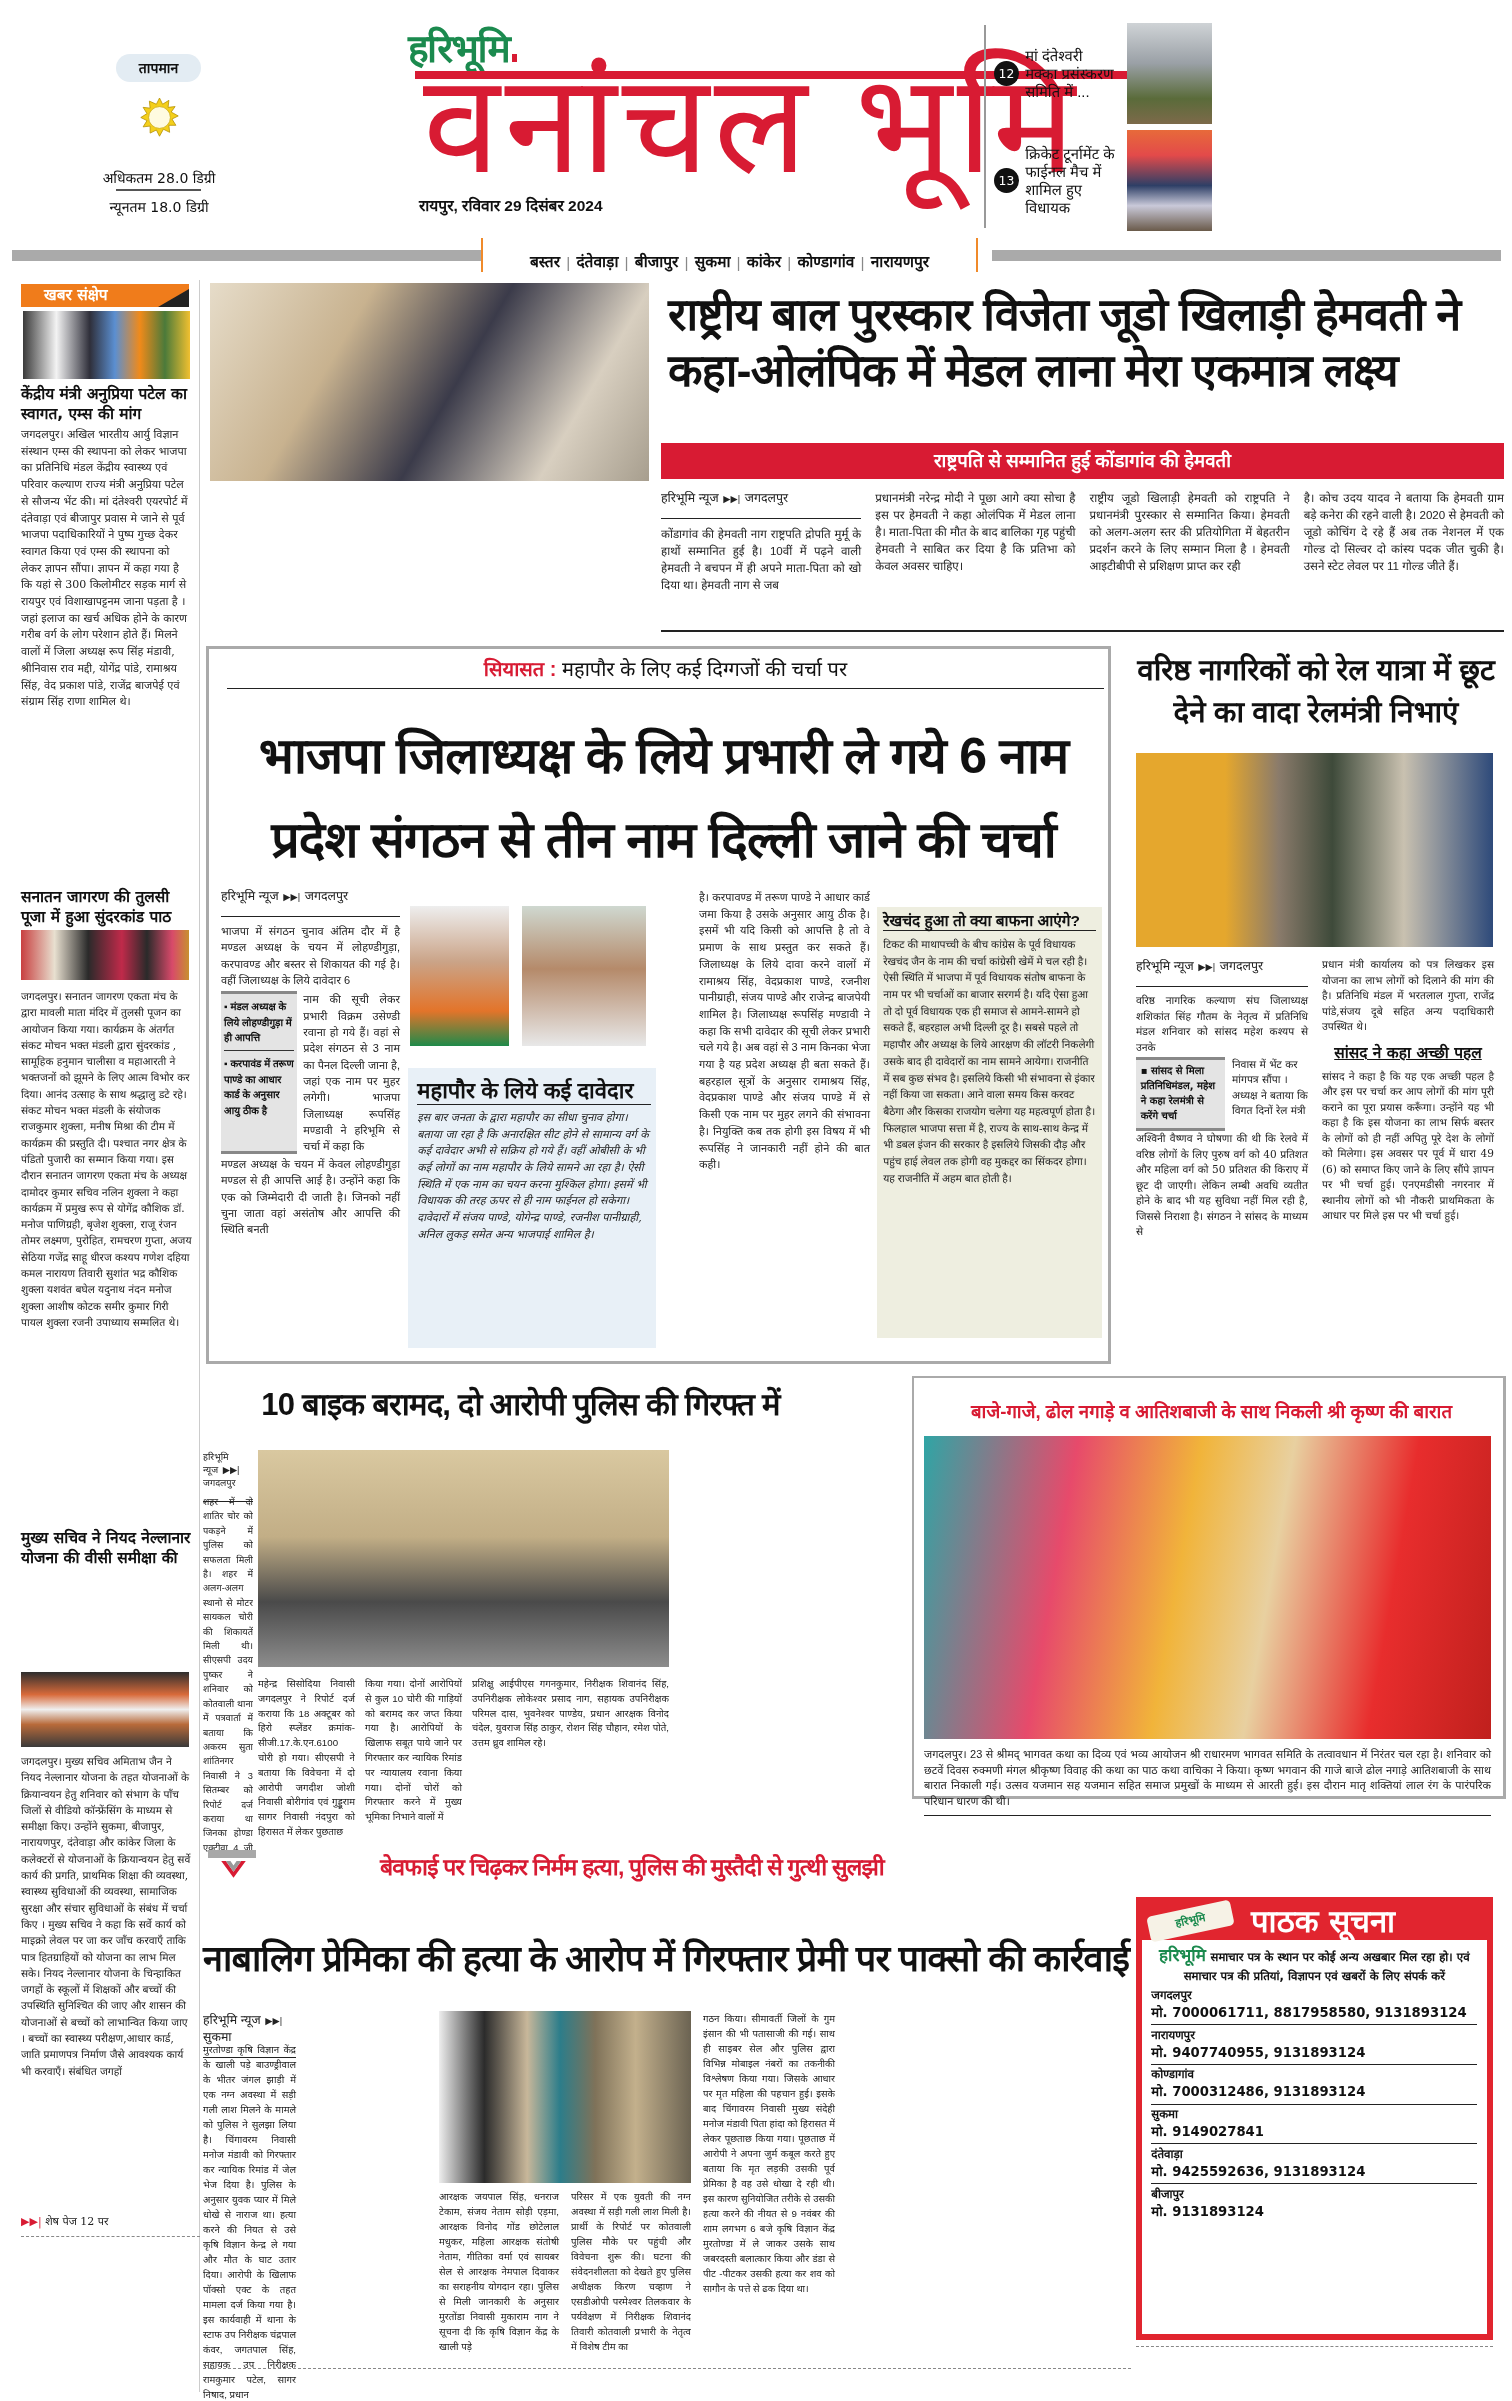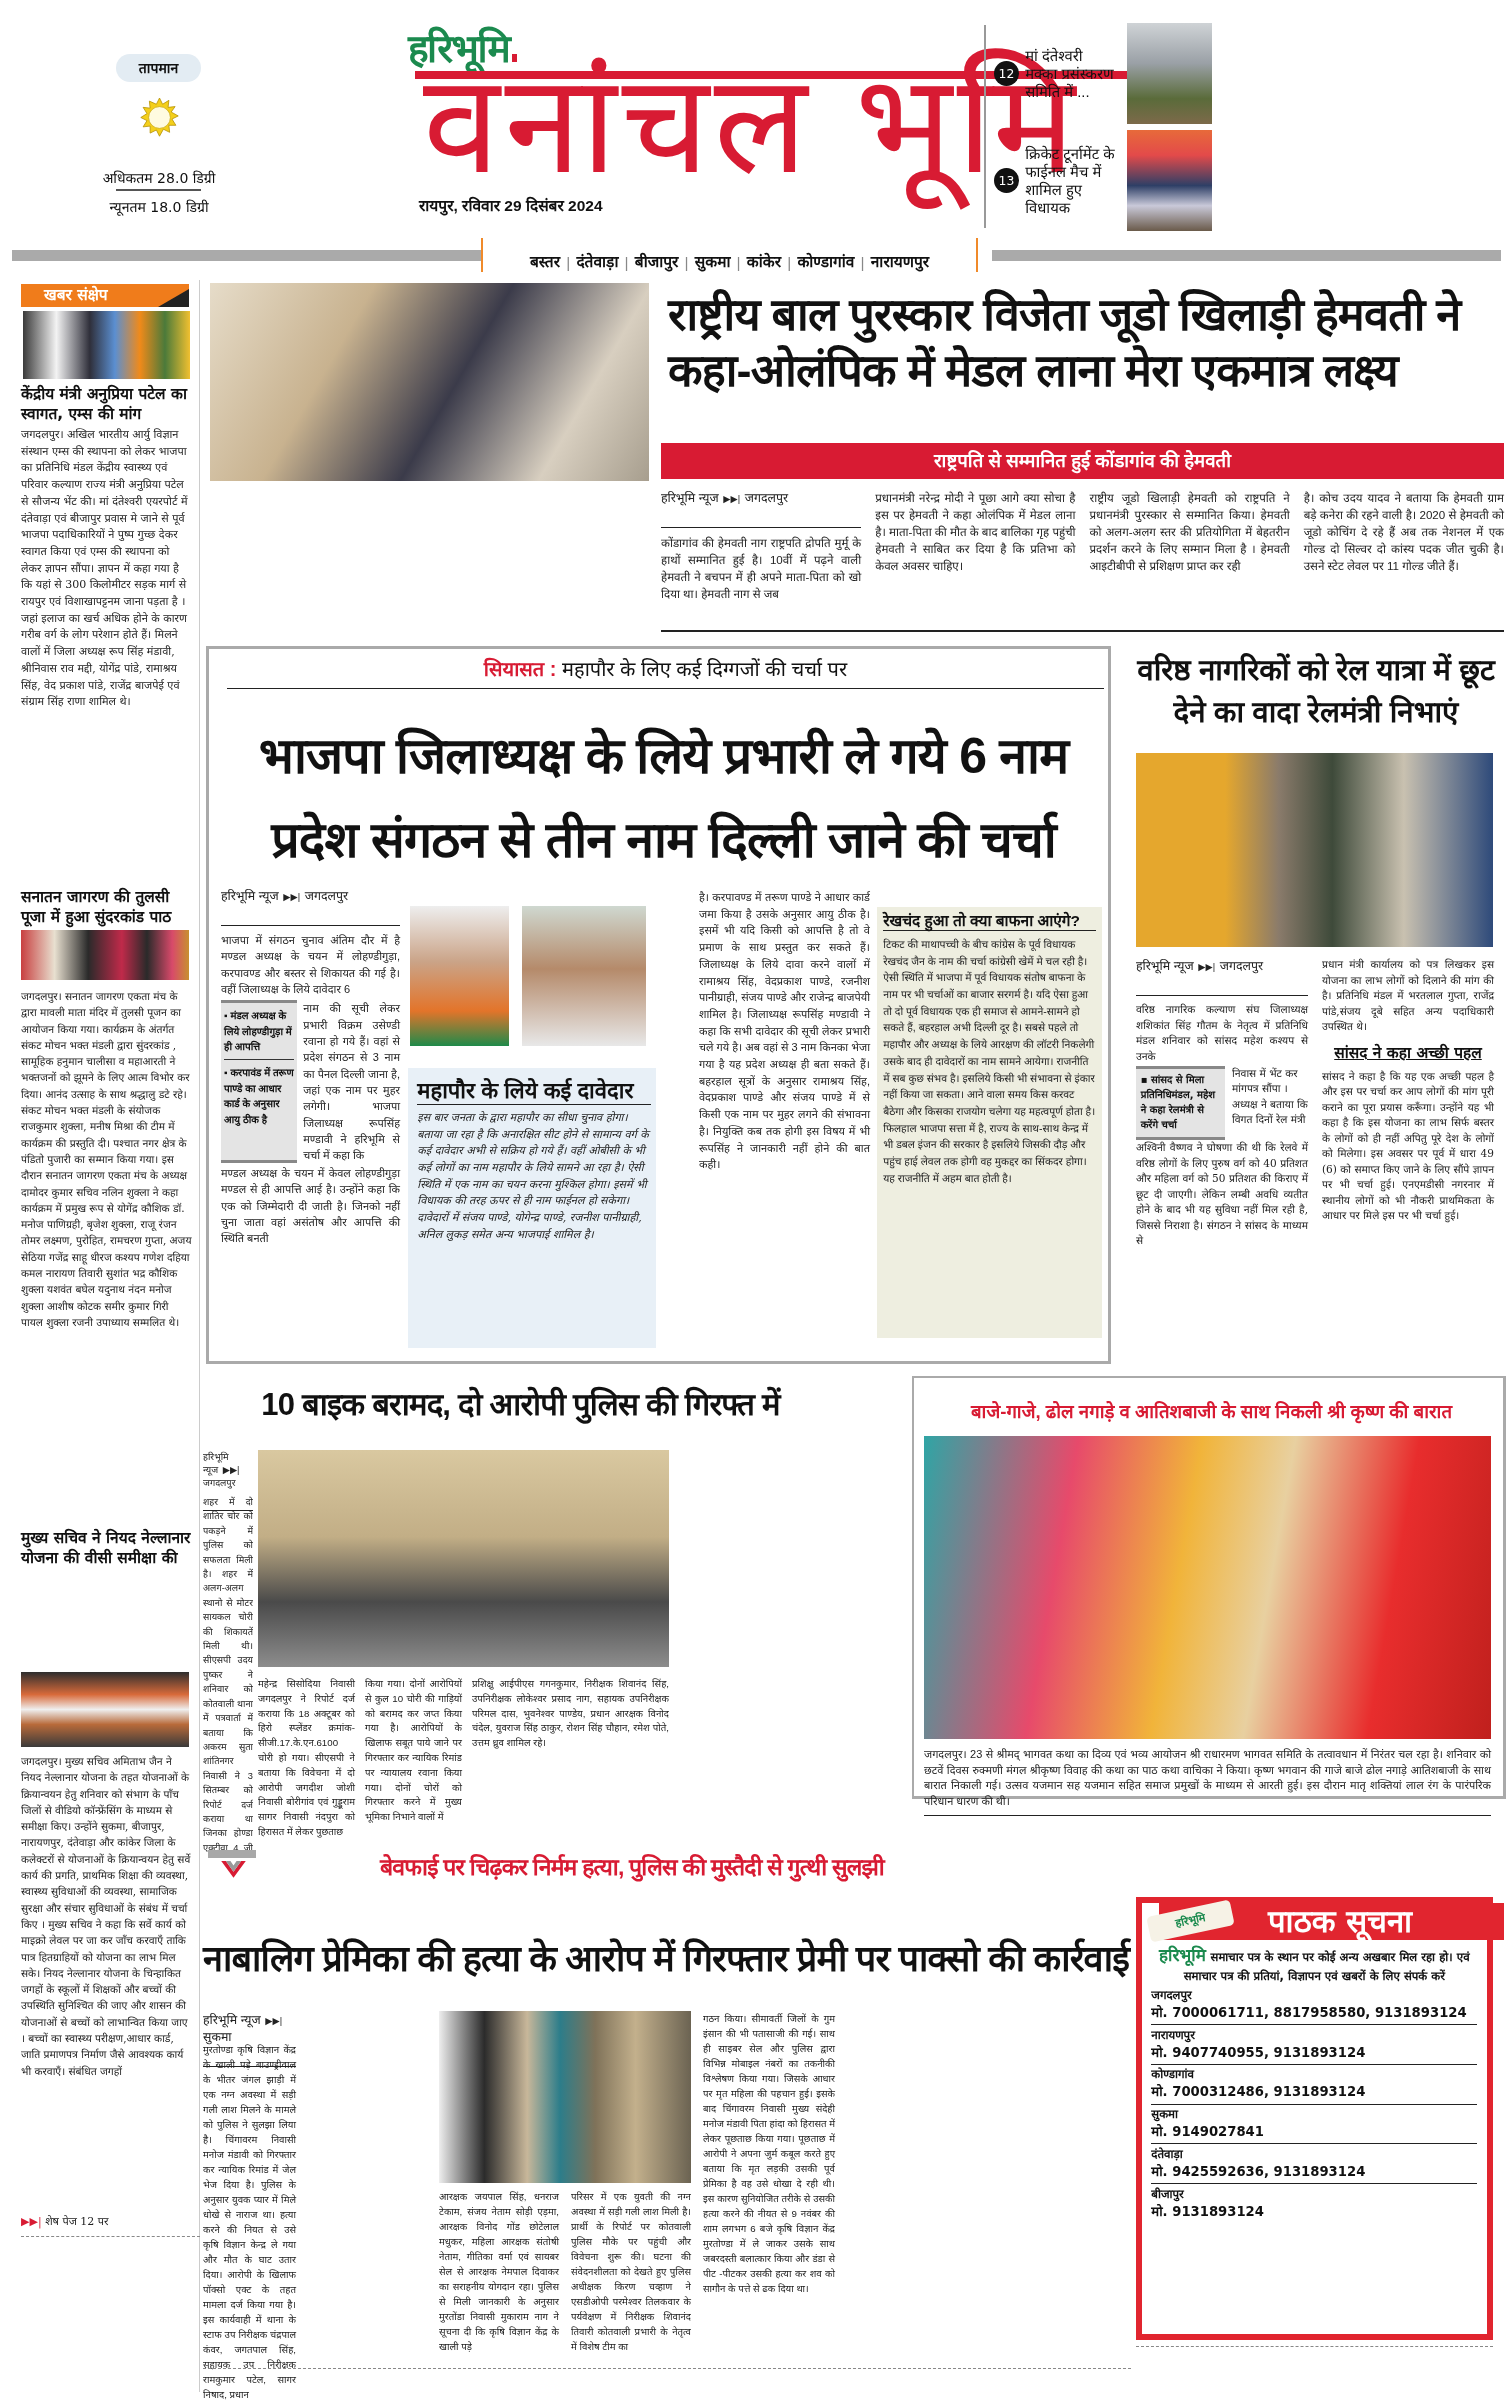--- a/index.html
+++ b/index.html
@@ -2,21 +2,21 @@
 <html style="font-size:12.4px"><head>
 <meta charset="utf-8">
 <style>
   * { box-sizing: border-box; margin: 0; padding: 0; }
   html, body { width: 1512px; height: 2401px; background: #fff; overflow: hidden; }
   body { font-family: "DejaVu Sans", sans-serif; color: #111; position: relative; }
   .abs { position: absolute; }
   .photo { background: linear-gradient(135deg, #b89a7a 0%, #7d6a5a 35%, #c9b08f 65%, #5a4c40 100%); }
   .body-text { font-family: "Liberation Sans", sans-serif; font-size: 11.6px; line-height: 17px; text-align: justify; color: #222; }
   .body-serif { font-family: "DejaVu Serif", serif; font-size: 11.6px; line-height: 17px; color: #222; }
-  .dateline { font-family: "Liberation Sans", sans-serif; font-size: 12.4px; border-bottom: 1.6px solid #222; padding-bottom: 21px; margin-bottom: 6.2px; color: #222; }
+  .dateline { font-family: "Liberation Sans", sans-serif; font-size: 12.4px; border-bottom: 1.6px solid #222; padding-bottom: 12px; margin-bottom: 6.2px; color: #222; }
   .dateline .arr { font-size: 9.3px; margin: 0 4.7px; }
   .grayrule { background: #a8a8a8; }
 
   
   .temp-pill { left: 116px; top: 54px; width: 85px; height: 28px; border-radius: 14px; background: #e3ecf3; text-align: center; line-height: 28px; font-size: 14px; font-weight: bold; }
   .sun { left: 140px; top: 98px; width: 39px; height: 39px; }
   .temp-max { left: 93px; top: 168px; width: 132px; text-align: center; font-size: 14px; }
   .temp-div { left: 116px; top: 189px; width: 85px; height: 1.6px; background: #555; }
   .temp-min { left: 93px; top: 197px; width: 132px; text-align: center; font-size: 14px; }
   .brand-small { left: 408px; top: 20px; font-size: 39px; font-weight: bold; color: #1b8a4e; letter-spacing: -1.6px; font-family: "Liberation Sans", sans-serif; }
@@ -72,21 +72,21 @@
   .krishna-title { left: 924px; top: 1398px; width: 575px; text-align: center; font-size: 18.6px; color: #d81b33; font-weight: bold; font-family: "Liberation Sans", sans-serif; }
   .krishna-img { left: 924px; top: 1436px; width: 567px; height: 303px; background: linear-gradient(100deg,#2fa5a5 0%,#e74a6b 25%,#f1b43a 45%,#e8d0a0 60%,#e82d2d 80%,#c0201d 100%); }
 
   
   .murder-kicker { left: 380px; top: 1850px; font-size: 23px; color: #d81b33; font-weight: bold; font-family: "Liberation Sans", sans-serif; letter-spacing: -0.8px; }
   .murder-title { left: 203px; top: 1933px; width: 932px; font-family: "Liberation Sans", sans-serif; font-size: 36px; font-weight: bold; letter-spacing: -0.8px; }
   .murder-img { left: 439px; top: 2011px; width: 252px; height: 172px; background: linear-gradient(90deg,#eee 0%,#2b2b2b 18%,#c8b79a 35%,#2c7d8a 48%,#7f7259 62%,#c3b08c 78%,#6b6352 100%); }
 
   
   .notice { left: 1136px; top: 1897px; width: 357px; height: 443px; border: 6.2px solid #e1252f; background: #fff; }
-  .notice-head { position: absolute; left: 17px; top: 0; width: 100%; height: 37px; background: #e1252f; color: #fff; font-size: 31px; font-weight: bold; padding-left: 109px; line-height: 36px; }
+  .notice-head { position: absolute; left: 0; top: 0; width: 100%; height: 37px; background: #e1252f; color: #fff; font-size: 31px; font-weight: bold; padding-left: 109px; line-height: 36px; }
   .notice-paper { position: absolute; left: 6.2px; top: 4.7px; width: 85px; height: 26.4px; background: #f6f2e6; border-radius: 4.7px; transform: rotate(-12deg); color: #1b8a4e; font-weight: bold; font-size: 11px; text-align: center; line-height: 26.4px; }
   .notice-body { position: absolute; left: 9.3px; top: 43px; width: 326px; font-size: 11.6px; font-weight: bold; }
   .notice-body .intro { text-align: center; line-height: 18.6px; margin-bottom: 1.6px; }
   .notice-body .intro .hb { color: #1b8a4e; font-size: 17px; margin-right: 4.7px; }
   .notice-body .city { font-size: 11.6px; line-height: 17px; }
   .notice-body .phones { font-size: 13.2px; line-height: 18.6px; border-bottom: 1.6px solid #222; padding-bottom: 1.6px; margin-bottom: 1.6px; }
   .dashline { border-top: 1.6px dashed #888; }
 </style>
 </head>
 <body>

